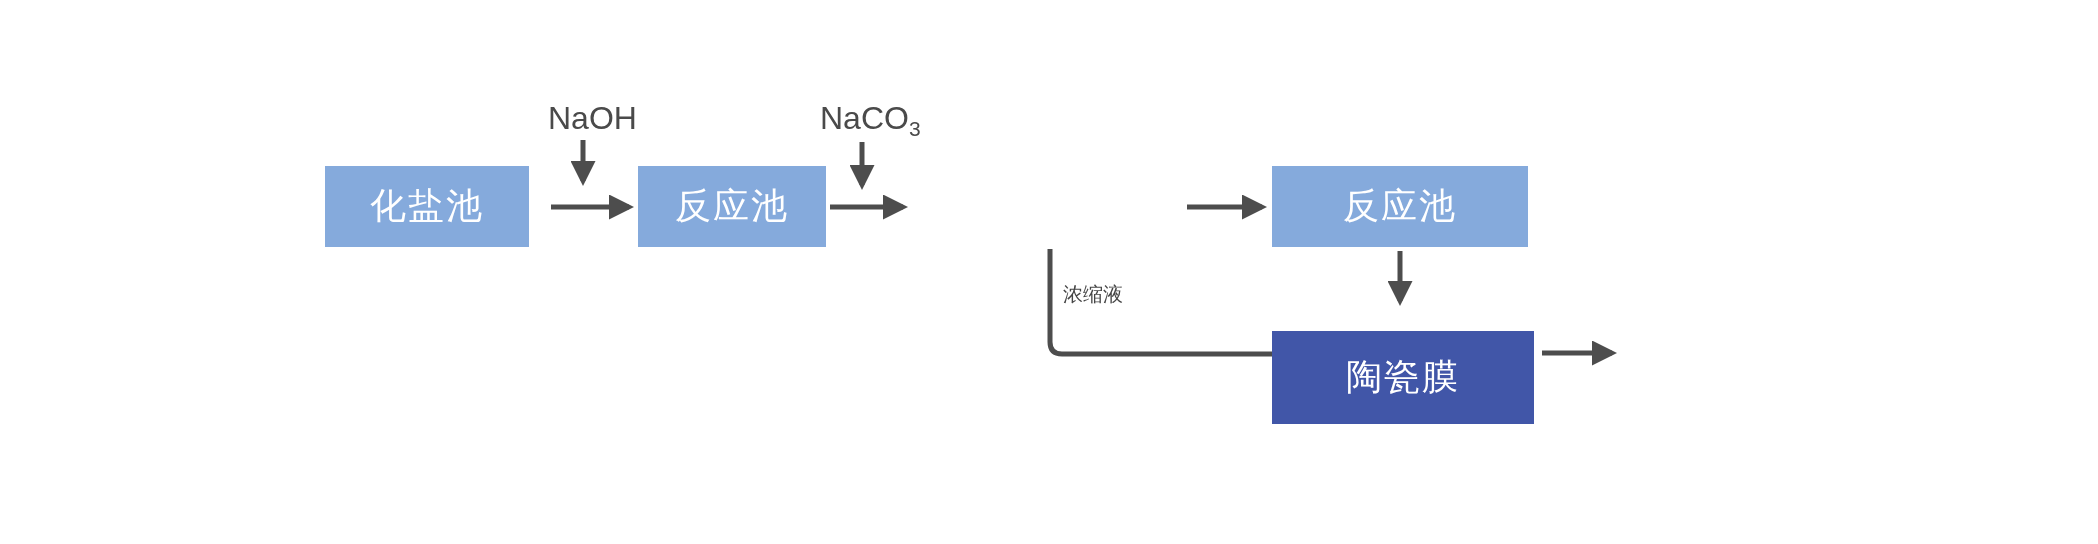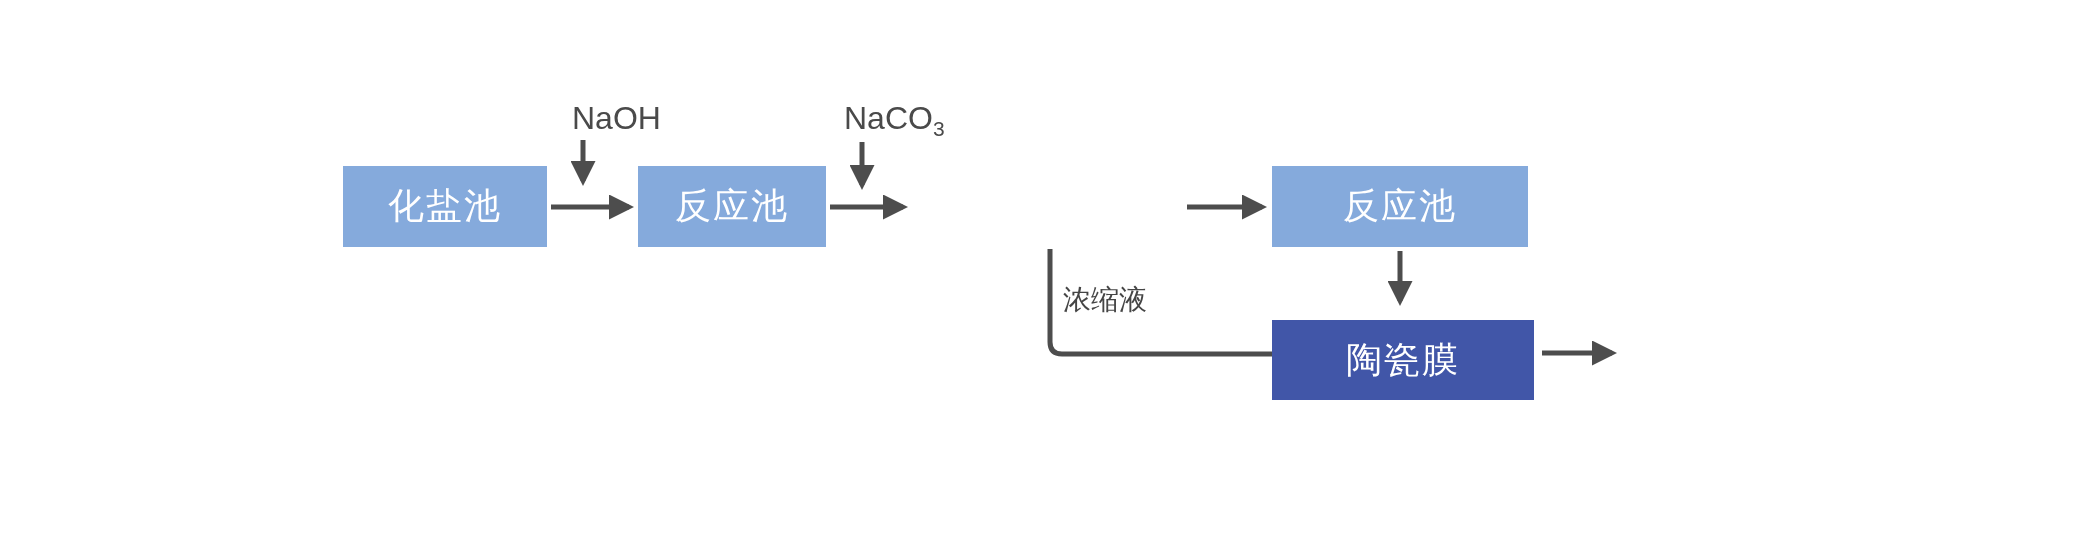--- a/index.html
+++ b/index.html
@@ -20,24 +20,24 @@
     display:flex;align-items:center;justify-content:center;
     color:var(--box-text);
     font-size:36px;
     letter-spacing:2px;
     background:var(--box-light);
   }
   .node.dark{background:var(--box-dark);}
   .edge-label{
     position:absolute;
     color:var(--label-text);
-    font-size:28px;
+    font-size:20px;
     white-space:nowrap;
   }
-  .edge-label.chem{font-size:32px;color:#4A4A4A;margin-left:24px;}
+  .edge-label.chem{font-size:32px;color:#4A4A4A;}
   .edge-label.chem sub{font-size:21px;}
 </style>
 </head>
 <body>
 
 <div class="canvas">
 
   <svg class="connectors" viewBox="0 0 2098 544" xmlns="http://www.w3.org/2000/svg">
     <defs>
       <marker id="arrowhead" viewBox="0 0 10 10" refX="8" refY="5" markerWidth="5" markerHeight="5" orient="auto">
@@ -55,34 +55,34 @@
 
     <path d="M1187 207 H1262" stroke="#4D4D4D" stroke-width="5" fill="none" marker-end="url(#arrowhead)"></path>
 
     <path d="M1400 251 V301" stroke="#4D4D4D" stroke-width="5" fill="none" marker-end="url(#arrowhead)"></path>
 
     <path d="M1050 249 L1050 342 Q1050 354 1062 354 L1272 354" stroke="#4D4D4D" stroke-width="5" fill="none" stroke-linecap="butt"></path>
 
     <path d="M1542 353 H1612" stroke="#4D4D4D" stroke-width="5" fill="none" marker-end="url(#arrowhead)"></path>
   </svg>
 
-  <div class="node" style="left:343px;top:166px;width:204px;height:81px;">
+  <div class="node" style="left:325px;top:166px;width:204px;height:81px;">
     <span>化盐池</span>
   </div>
 
   <div class="node" style="left:638px;top:166px;width:188px;height:81px;">
     <span>反应池</span>
   </div>
 
 
   <div class="node" style="left:1272px;top:166px;width:256px;height:81px;">
     <span>反应池</span>
   </div>
 
-  <div class="node dark" style="left:1272px;top:320px;width:262px;height:80px;">
+  <div class="node dark" style="left:1272px;top:331px;width:262px;height:93px;">
     <span>陶瓷膜</span>
   </div>
 
   <div class="edge-label chem" style="left:548px;top:100px;">
     <span>NaOH</span>
   </div>
 
   <div class="edge-label chem" style="left:820px;top:100px;">
     <span>NaCO</span><sub>3</sub>
   </div>

